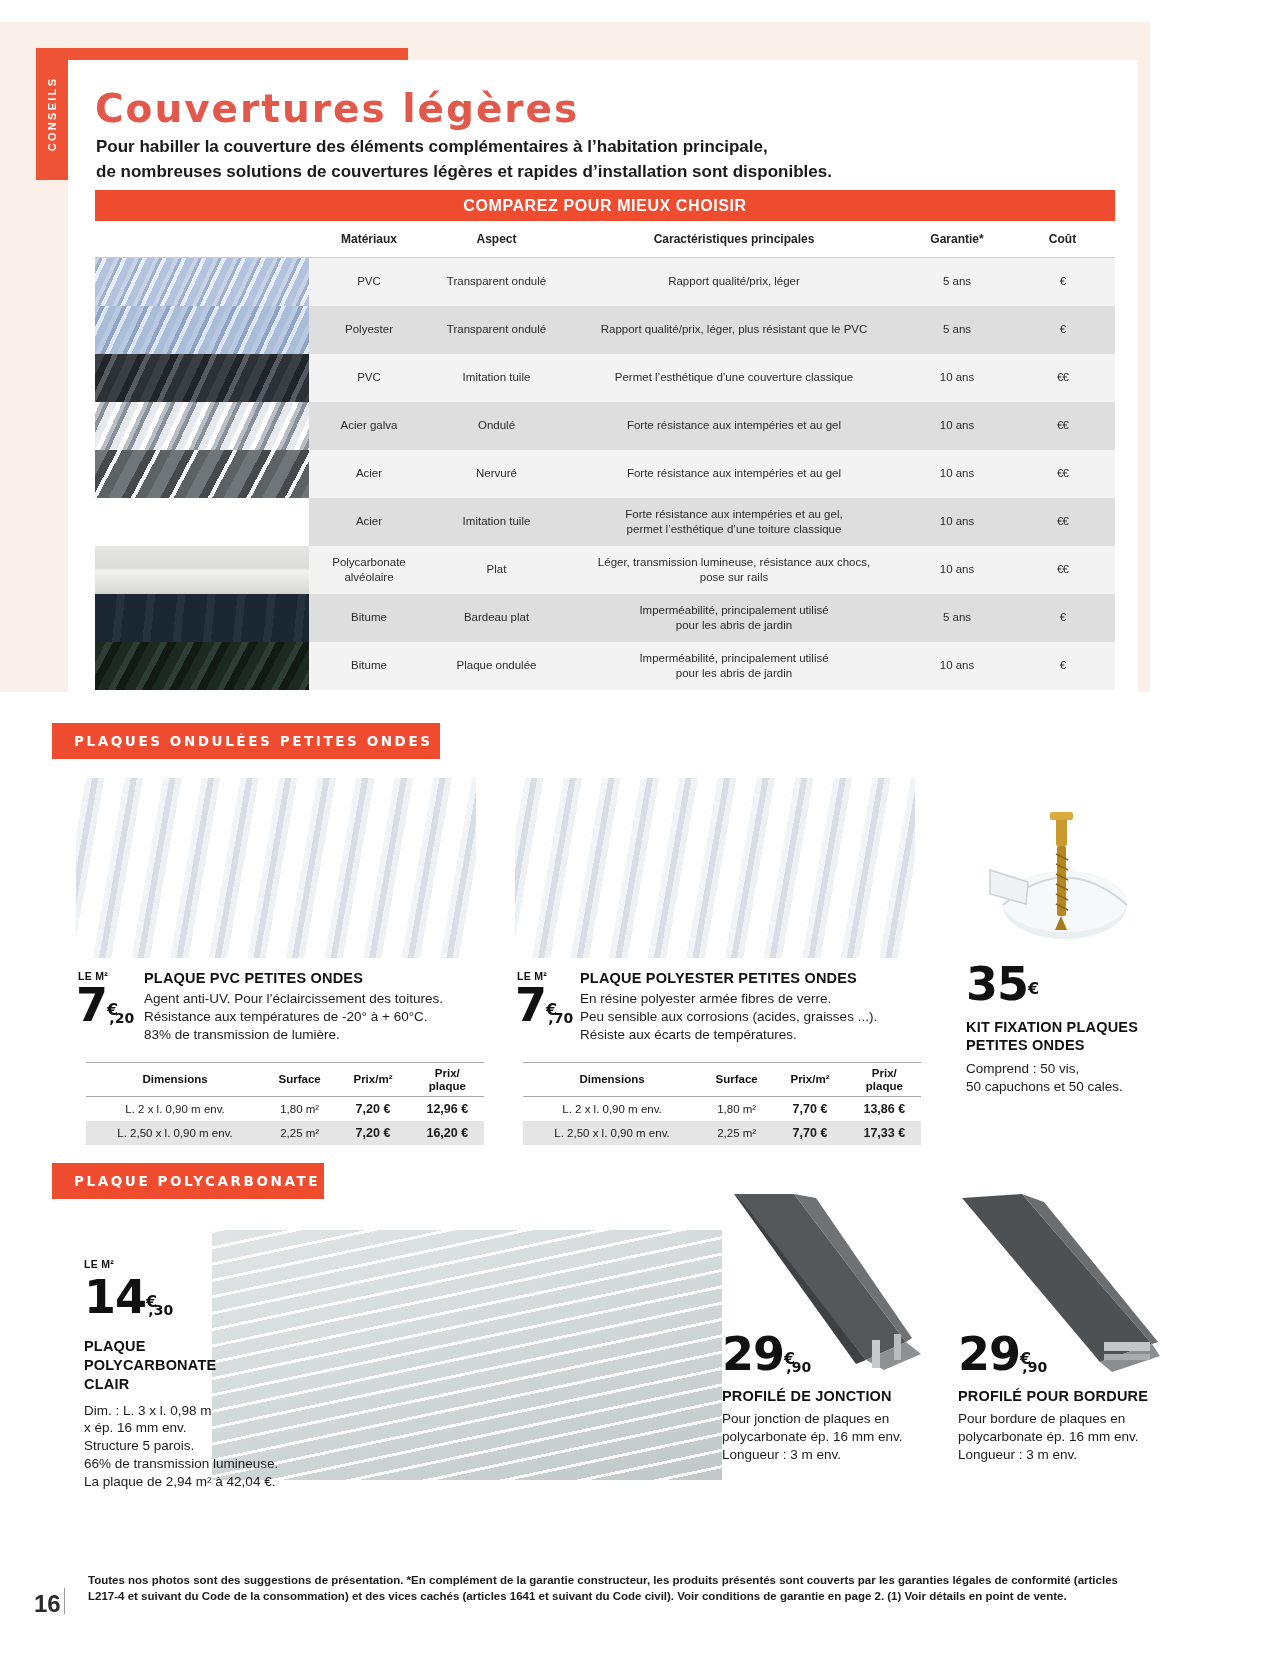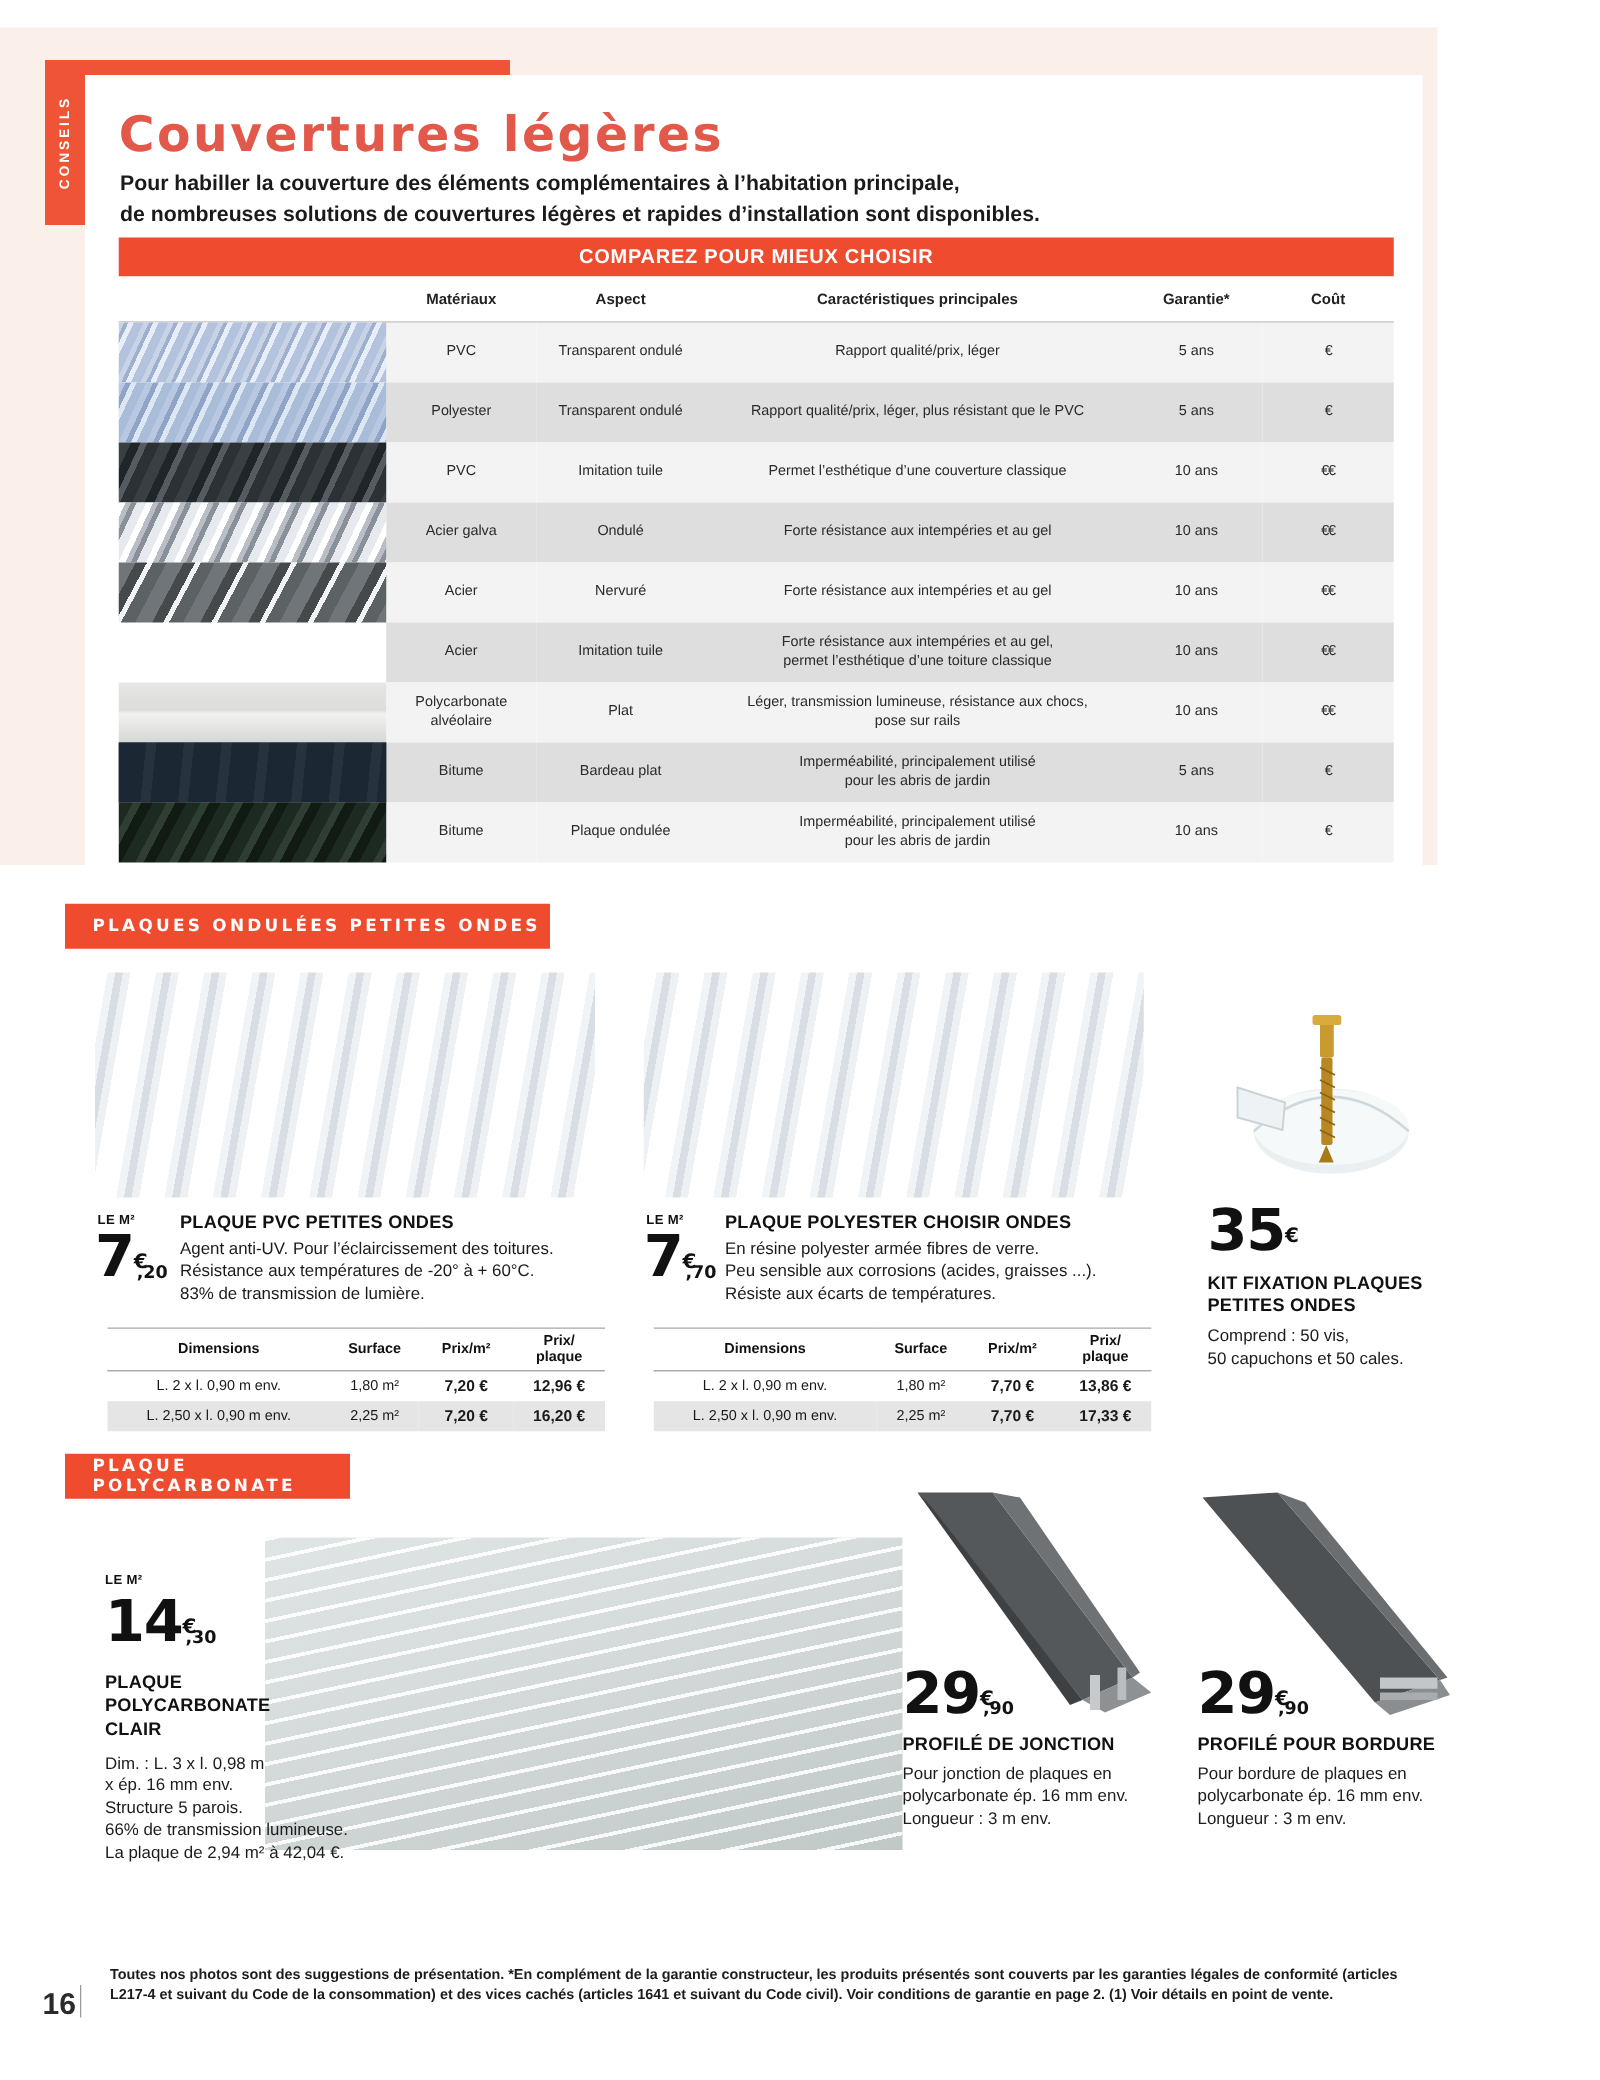--- a/index.html
+++ b/index.html
@@ -89,21 +89,21 @@
       repeating-linear-gradient(118deg, #1d2a22 0 10px, #2f3e33 10px 16px, #121a14 16px 24px); }
 
   
   .sec-banner {
     position: absolute; background: #ee4b2f; color: #fff;
     height: 36px; display: flex; align-items: center; padding-left: 22px;
     font-size: 13.5px; font-weight: bold; letter-spacing: 2.6px;
     font-family: "DejaVu Sans", sans-serif;
   }
   #banner-ondulees { left: 52px; top: 723px; width: 388px; }
-  #banner-polycarb { left: 52px; top: 1163px; width: 228px; }
+  #banner-polycarb { left: 52px; top: 1163px; width: 272px; }
 
   
   .photo { position: absolute; overflow: hidden; }
   .corrugated {
     background:
       repeating-linear-gradient(100deg,
         #ffffff 0 10px, #f1f4f6 10px 16px, #d8dee3 16px 22px,
         #eef1f4 22px 28px, #ffffff 28px 38px);
   }
   #photo-pvc      { left: 76px;  top: 778px; width: 400px; height: 180px; }
@@ -374,21 +374,21 @@
       </tbody>
     </table>
   </div>
 
   <div class="blk" style="left:515px; top:970px; width:420px;">
     <div style="position:relative; height:88px;">
       <div class="lem" style="position:absolute; left:2px; top:0;">LE M²</div>
       <div class="bigprice" style="position:absolute; left:0px; top:16px;">
         <span class="int">7</span><span class="eur">€</span><span class="dec">,70</span>
       </div>
-      <div class="prod-title" style="position:absolute; left:65px; top:0px;">PLAQUE POLYESTER CHOISIR ONDES</div>
+      <div class="prod-title" style="position:absolute; left:65px; top:0px;">PLAQUE POLYESTER PETITES ONDES</div>
       <div class="prod-desc" style="position:absolute; left:65px; top:20px; width:355px; white-space:pre-line;">En résine polyester armée fibres de verre.
 Peu sensible aux corrosions (acides, graisses ...).
 Résiste aux écarts de températures.</div>
     </div>
     <table class="mini" style="width:398px; margin-left:8px; margin-top:4px;">
       <colgroup>
           <col style="width:170px">
           <col style="width:68px">
           <col style="width:72px">
           <col style="width:70px">

